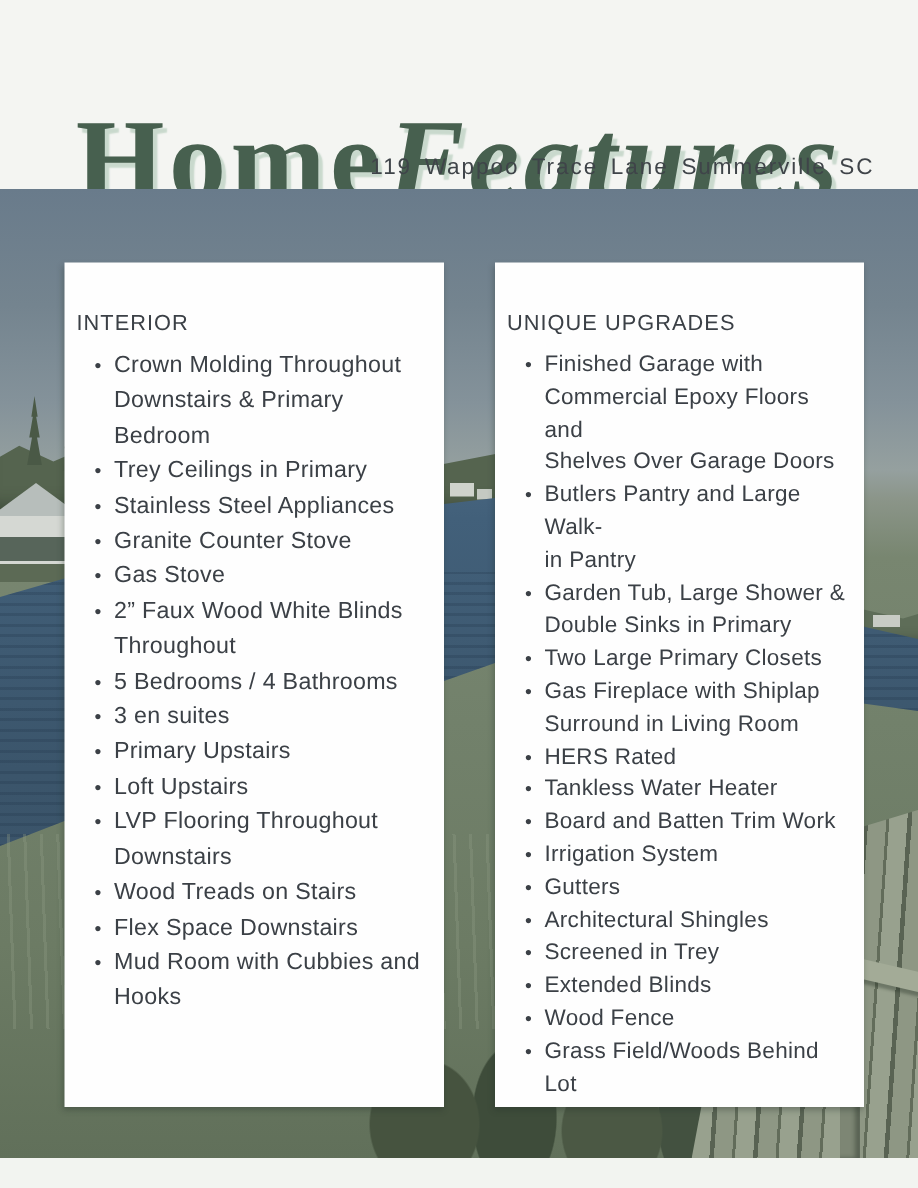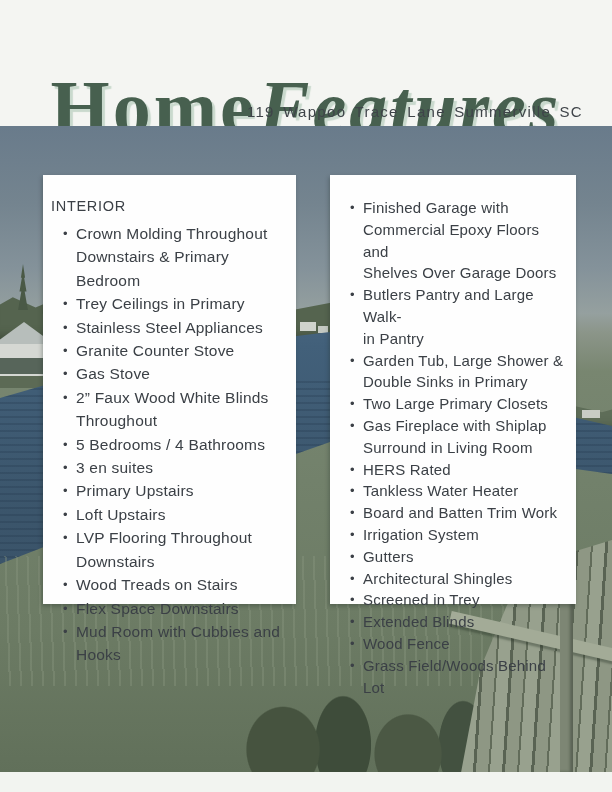--- a/index.html
+++ b/index.html
@@ -82,23 +82,23 @@
       radial-gradient(ellipse 60px 70px at 18% 75%, #46533f 0 60%, transparent 62%),
       radial-gradient(ellipse 46px 80px at 42% 70%, #3e4c3a 0 60%, transparent 62%),
       radial-gradient(ellipse 55px 65px at 68% 80%, #4b5844 0 60%, transparent 62%),
       radial-gradient(ellipse 40px 75px at 90% 72%, #435140 0 60%, transparent 62%);
   }
   .grass-haze{left:0;top:430px;width:612px;height:130px;opacity:.35;
     background:repeating-linear-gradient(88deg,transparent 0 9px,#8d9a83 9px 11px);}
 
   
   .card{
-    position:absolute;top:175px;height:429px;background:#fefefe;
+    position:absolute;top:175px;height:563px;background:#fefefe;
     box-shadow:-1px 2px 4px rgba(35,45,40,.35);
-    box-sizing:border-box;padding:22px 10px 0 8px;color:#3b4046;
+    box-sizing:border-box;padding:32px 10px 0 8px;color:#3b4046;
   }
   .card-left{left:43px;width:253px;}
   .card-right{left:330px;width:246px;}
   .card h2{
     margin:0 0 7px 0;font-size:14.5px;font-weight:400;
     letter-spacing:.7px;color:#3b4046;line-height:18px;
   }
   .card h2.gap{margin-top:20px;}
   .card ul{list-style:none;margin:0;padding:0 0 0 12px;}
   .card li{display:flex;align-items:flex-start;}
@@ -201,20 +201,21 @@
         </li>
         <li>
           <span class="bullet">•</span>
           <span class="item-text">Mud Room with Cubbies and
 Hooks</span>
         </li>
       </ul>
   </section>
 
   <section class="card card-right">
+    <h2>UNIQUE UPGRADES</h2>
     <ul>
         <li>
           <span class="bullet">•</span>
           <span class="item-text">Finished Garage with
 Commercial Epoxy Floors and
 Shelves Over Garage Doors</span>
         </li>
         <li>
           <span class="bullet">•</span>
           <span class="item-text">Butlers Pantry and Large Walk-

